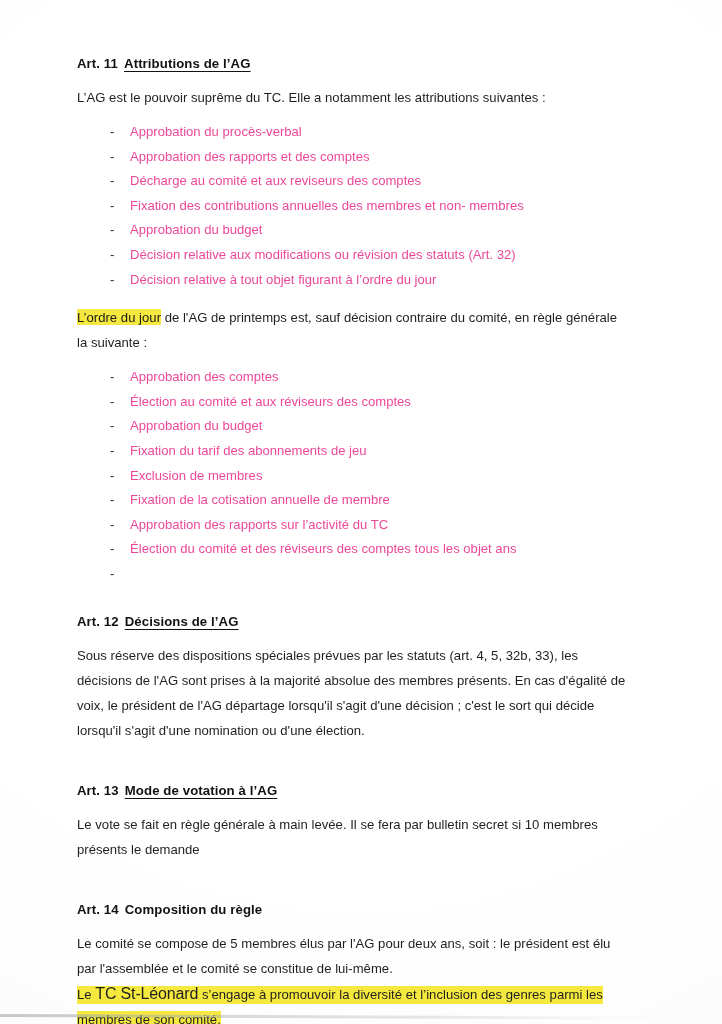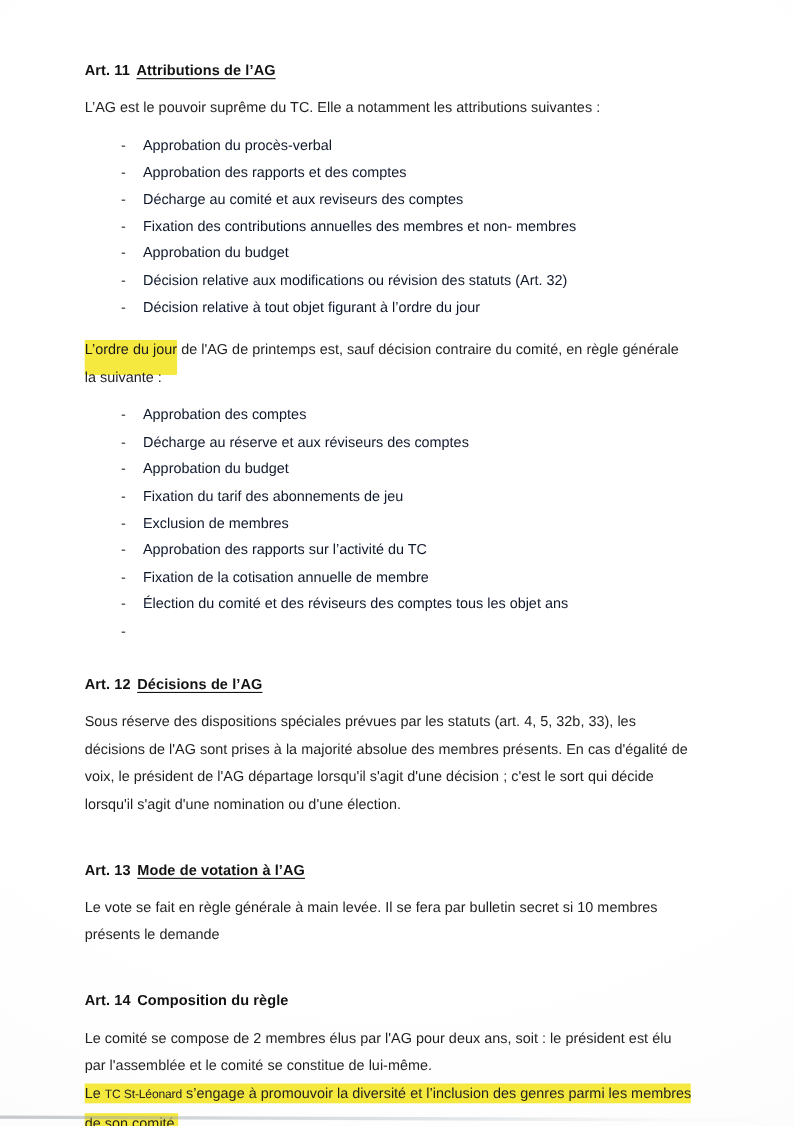--- a/index.html
+++ b/index.html
@@ -73,52 +73,52 @@
   
   .dash-list {
     list-style: none;
     margin: 0;
     padding: 0;
   }
   .dash-list li {
     position: relative;
     font-size: 13.1px;
     line-height: 24.6px;
-    color: #0f172a;
+    color: #ec4899;
     padding-left: 53px;
     min-height: 24.6px;
   }
   .dash-list li::before {
     content: "-";
     position: absolute;
     left: 33px;
     top: 0;
     color: #2a2a2a;
   }
   .dash-list li.empty-item { min-height: 22px; }
 
   
   mark.hl {
     background-color: #f5e93f;
     color: #1b1b1b;
-    padding: 1px 0 16px 0;
+    padding: 1px 0 0 0;
     box-decoration-break: clone;
     -webkit-box-decoration-break: clone;
     border-radius: 1px;
   }
   .hl-block {
     background-color: #f5e93f;
     display: inline;
     box-decoration-break: clone;
     -webkit-box-decoration-break: clone;
     padding: 1px 0 2px 0;
   }
   .condensed {
     font-family: "Liberation Sans Narrow", "Liberation Sans", sans-serif;
-    font-size: 11px;
+    font-size: 16px;
     letter-spacing: -0.15px;
   }
 
   
   .sp-heading-to-body { height: 14px; }
   .sp-body-to-list    { height: 10px; }
   .sp-list-to-body    { height: 13px; }
   .sp-section-gap     { height: 30px; }
   .sp-section-gap-lg  { height: 40px; }
 
@@ -169,26 +169,26 @@
     </ul>
 
     <div class="sp-list-to-body"></div>
 
     <p class="para"><mark class="hl">L’ordre du jour</mark><span> de l'AG de printemps est, sauf décision contraire du comité, en règle générale la suivante :</span></p>
 
     <div class="sp-body-to-list"></div>
 
     <ul class="dash-list">
       <li>Approbation des comptes</li>
-      <li>Décharge au réserve et aux réviseurs des comptes</li>
+      <li>Élection au comité et aux réviseurs des comptes</li>
       <li>Approbation du budget</li>
       <li>Fixation du tarif des abonnements de jeu</li>
       <li>Exclusion de membres</li>
+      <li>Fixation de la cotisation annuelle de membre</li>
       <li>Approbation des rapports sur l’activité du TC</li>
-      <li>Fixation de la cotisation annuelle de membre</li>
       <li>Élection du comité et des réviseurs des comptes tous les objet ans</li>
       <li class="empty-item"></li>
     </ul>
 
     <div class="sp-section-gap"></div>
 
     <div class="art-heading">
       <span class="art-num">Art. 12</span><span class="art-title underlined">Décisions de l’AG</span>
     </div>
 
@@ -207,21 +207,21 @@
     <p class="para">Le vote se fait en règle générale à main levée. Il se fera par bulletin secret si 10 membres présents le demande</p>
 
     <div class="sp-section-gap-lg"></div>
 
     <div class="art-heading">
       <span class="art-num">Art. 14</span><span class="art-title">Composition du règle</span>
     </div>
 
     <div class="sp-heading-to-body"></div>
 
-    <p class="para">Le comité se compose de 2 membres élus par l'AG pour deux ans, soit : le président est élu par l'assemblée et le comité se constitue de lui-même.</p>
+    <p class="para">Le comité se compose de 5 membres élus par l'AG pour deux ans, soit : le président est élu par l'assemblée et le comité se constitue de lui-même.</p>
 
     <p class="para"><span class="hl-block"><span>Le </span><span class="condensed">TC St-Léonard</span><span>  s’engage à promouvoir la diversité et l’inclusion des genres parmi les membres de son comité.</span></span></p>
 
   </div>
 
   <div class="scan-edge"></div>
 
 </div>
 
 </body></html>

